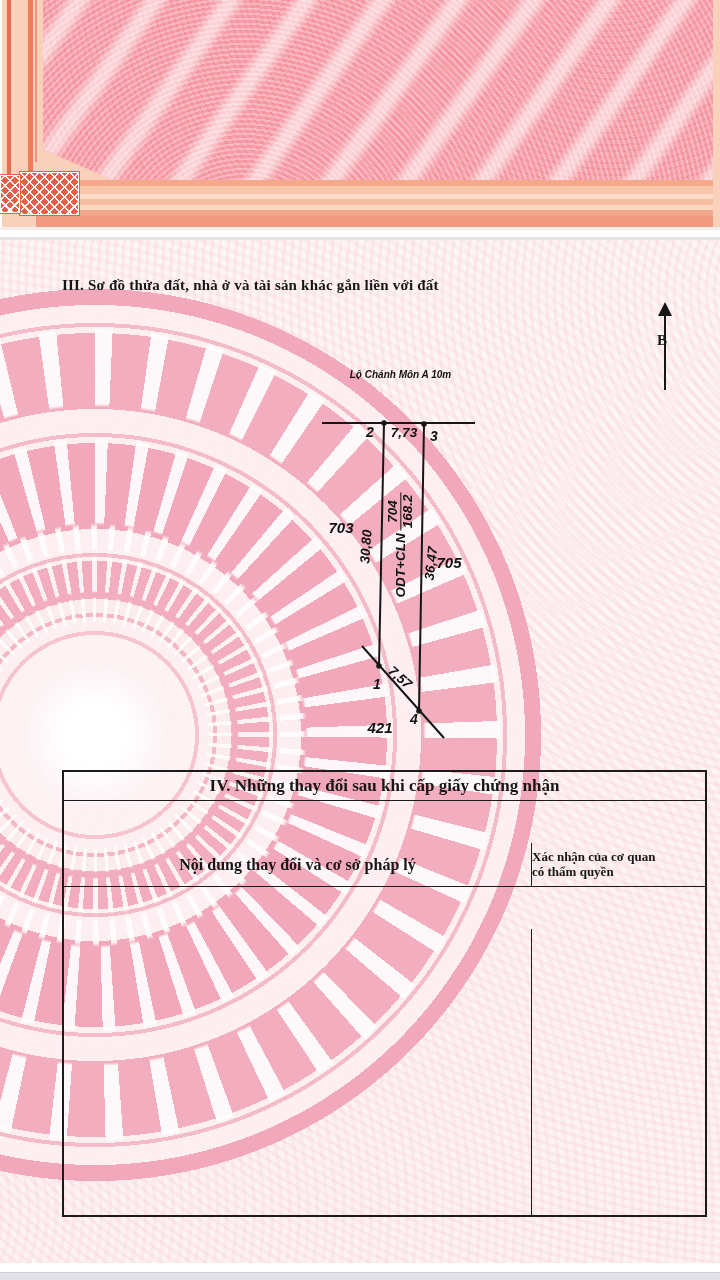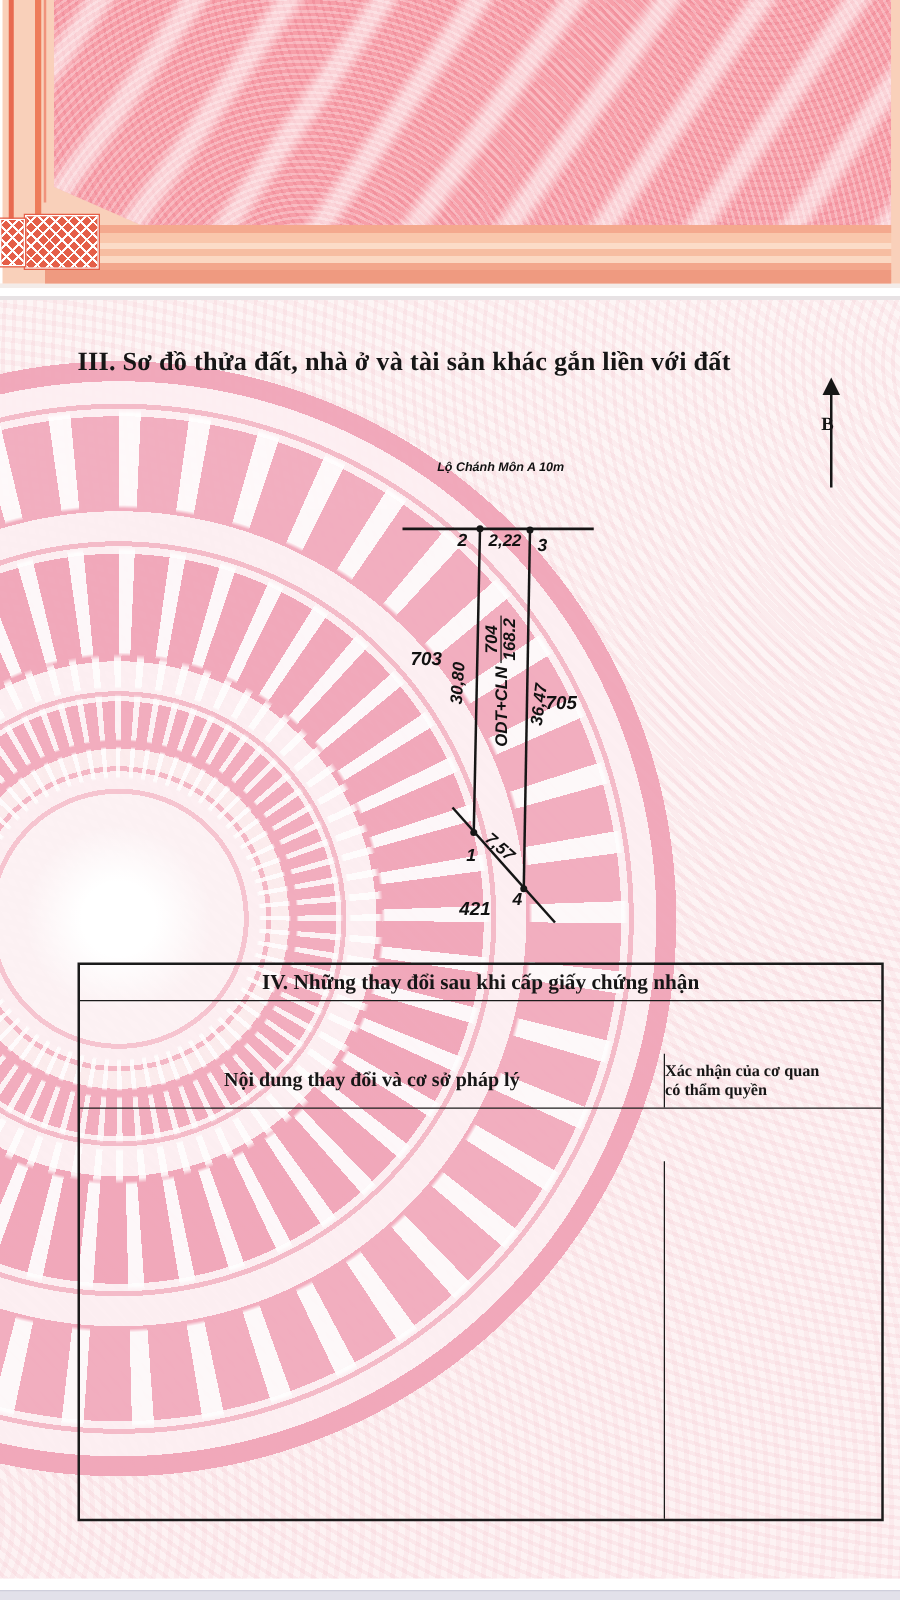--- a/index.html
+++ b/index.html
@@ -58,21 +58,21 @@
     -webkit-mask:radial-gradient(circle, transparent 0 210px,#000 213px 294px, transparent 298px 328px,#000 331px 404px, transparent 408px);
     mask:radial-gradient(circle, transparent 0 210px,#000 213px 294px, transparent 298px 328px,#000 331px 404px, transparent 408px);}
   .drum::after{content:"";position:absolute;inset:0;border-radius:50%;
     background:repeating-conic-gradient(from 4deg, rgba(255,255,255,.85) 0deg 1.6deg, rgba(255,255,255,0) 1.6deg 5deg);
     -webkit-mask:radial-gradient(circle, transparent 0 112px,#000 114px 136px, transparent 138px 142px,#000 144px 176px, transparent 180px 184px,#000 186px 208px, transparent 212px);
     mask:radial-gradient(circle, transparent 0 112px,#000 114px 136px, transparent 138px 142px,#000 144px 176px, transparent 180px 184px,#000 186px 208px, transparent 212px);}
   .star-glow{position:absolute;left:15px;top:415px;width:160px;height:160px;border-radius:50%;
     background:radial-gradient(circle,#fff 0 30px,rgba(255,255,255,0) 75px);}
 
   
-  .sec3-heading{position:absolute;left:62px;top:37px;font-weight:bold;font-size:21px;color:#161616;
+  .sec3-heading{position:absolute;left:62px;top:37px;font-weight:bold;font-size:15px;color:#161616;
     letter-spacing:.2px;white-space:nowrap;}
 
   
   .north-line{position:absolute;left:664px;top:72px;width:2px;height:78px;background:#161616;}
   .north-head{position:absolute;left:658px;top:62px;width:0;height:0;
     border-left:7px solid transparent;border-right:7px solid transparent;border-bottom:14px solid #161616;}
   .north-label{position:absolute;left:657px;top:92px;font-weight:bold;font-size:15px;color:#161616;
     font-family:"Liberation Serif",serif;}
 
   
@@ -156,21 +156,21 @@
       <line x1="424" y1="424" x2="419" y2="711" stroke="#161616" stroke-width="2"></line>
       <line x1="362" y1="646" x2="444" y2="738" stroke="#161616" stroke-width="2"></line>
       <circle cx="384" cy="423" r="2.8" fill="#161616"></circle>
       <circle cx="424" cy="424" r="2.8" fill="#161616"></circle>
       <circle cx="379" cy="666" r="2.8" fill="#161616"></circle>
       <circle cx="419" cy="711" r="2.8" fill="#161616"></circle>
     </svg>
 
     <span class="lbl road-label">Lộ Chánh Môn A 10m</span>
     <span class="lbl lbl-vertex v2">2</span>
-    <span class="lbl lbl-edge e-top">2,22</span>
+    <span class="lbl lbl-edge e-top">7,73</span>
     <span class="lbl lbl-vertex v3">3</span>
     <span class="lbl lbl-neighbor n703">703</span>
     <span class="lbl lbl-edge e-left">30,80</span>
     <span class="lbl lbl-edge e-right">36,47</span>
     <span class="lbl lbl-neighbor n705">705</span>
     <span class="lbl lbl-vertex v1">1</span>
     <span class="lbl lbl-edge e-bottom">7,57</span>
     <span class="lbl lbl-vertex v4">4</span>
     <span class="lbl lbl-neighbor n421">421</span>
 

